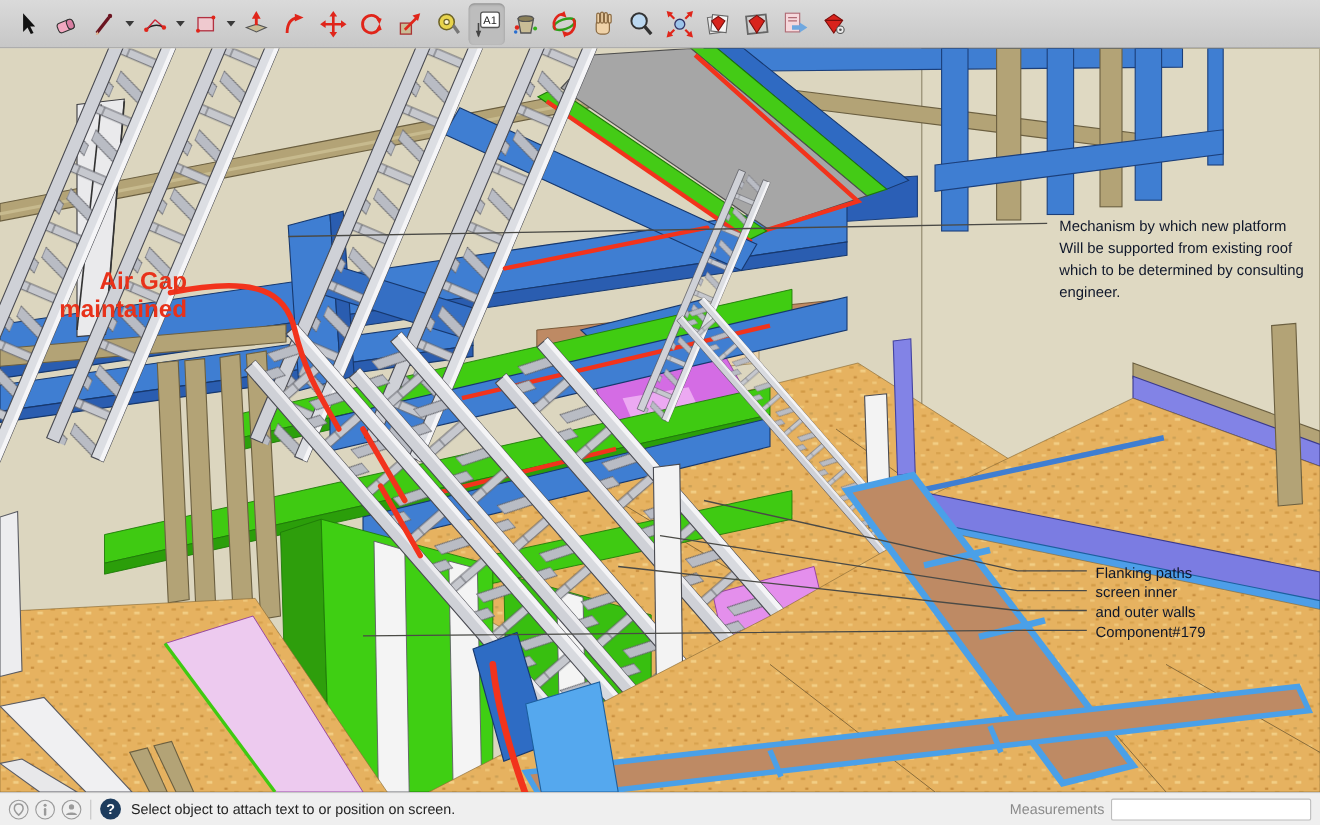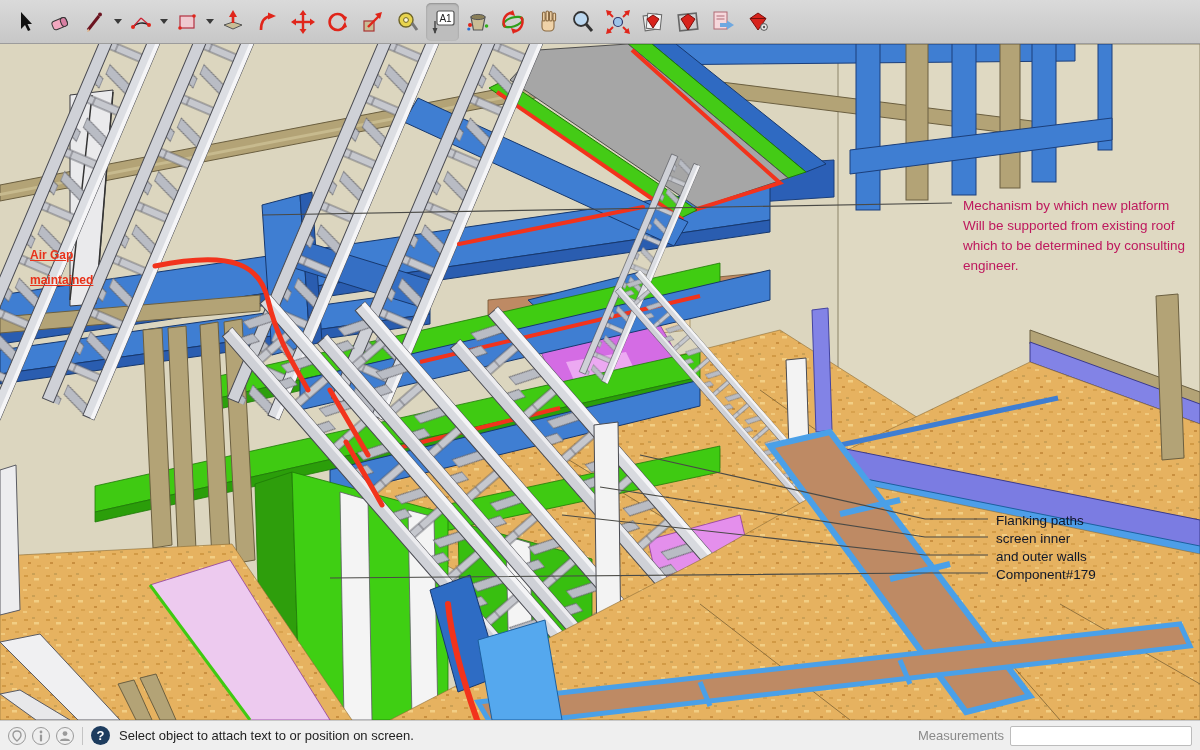--- a/index.html
+++ b/index.html
@@ -12,23 +12,23 @@
     border-radius:5px;flex:0 0 auto;}
   .tool.active{background:#bdbdbd;box-shadow:inset 0 1px 2px rgba(0,0,0,.25);}
   .tool svg{display:block;}
   .caret{width:9px;height:38px;display:flex;align-items:center;justify-content:center;flex:0 0 auto;}
   .caret:after{content:"";border-left:4px solid transparent;border-right:4px solid transparent;
     border-top:5px solid #3a3a3a;display:block;}
   
   .viewport{position:absolute;left:0;top:44px;width:1200px;height:676px;background:#dcd6bf;}
   .viewport svg{position:absolute;left:0;top:0;}
   .anno{position:absolute;pointer-events:auto;}
-  .anno-airgap{left:30px;top:199px;width:140px;text-align:left;color:#e8321a;
-    font-weight:bold;font-size:12px;line-height:25px;text-decoration:underline;}
-  .anno-mech{left:963px;top:152px;width:232px;color:#be185d;font-size:13.5px;line-height:20px;}
+  .anno-airgap{left:30px;top:199px;width:140px;text-align:right;color:#e8321a;
+    font-weight:bold;font-size:22px;line-height:25px;}
+  .anno-mech{left:963px;top:152px;width:232px;color:#0f172a;font-size:13.5px;line-height:20px;}
   .anno-flank{left:996px;top:468px;width:190px;color:#0f172a;font-size:13.5px;line-height:18px;}
   
   .statusbar{position:absolute;left:0;top:720px;width:1200px;height:30px;background:#efefef;
     border-top:1px solid #c8c8c8;display:flex;align-items:center;box-sizing:border-box;
     padding:0 8px;font-size:13px;color:#222;}
   .sb-icon{width:18px;height:18px;border-radius:50%;border:1.6px solid #9a9a9a;margin-right:6px;
     display:flex;align-items:center;justify-content:center;box-sizing:border-box;flex:0 0 auto;}
   .sb-sep{width:1px;height:18px;background:#c4c4c4;margin:0 8px 0 2px;flex:0 0 auto;}
   .sb-help{width:19px;height:19px;border-radius:50%;background:#1d3c5e;color:#fff;font-weight:bold;
     font-size:13px;display:flex;align-items:center;justify-content:center;margin-right:9px;flex:0 0 auto;}

